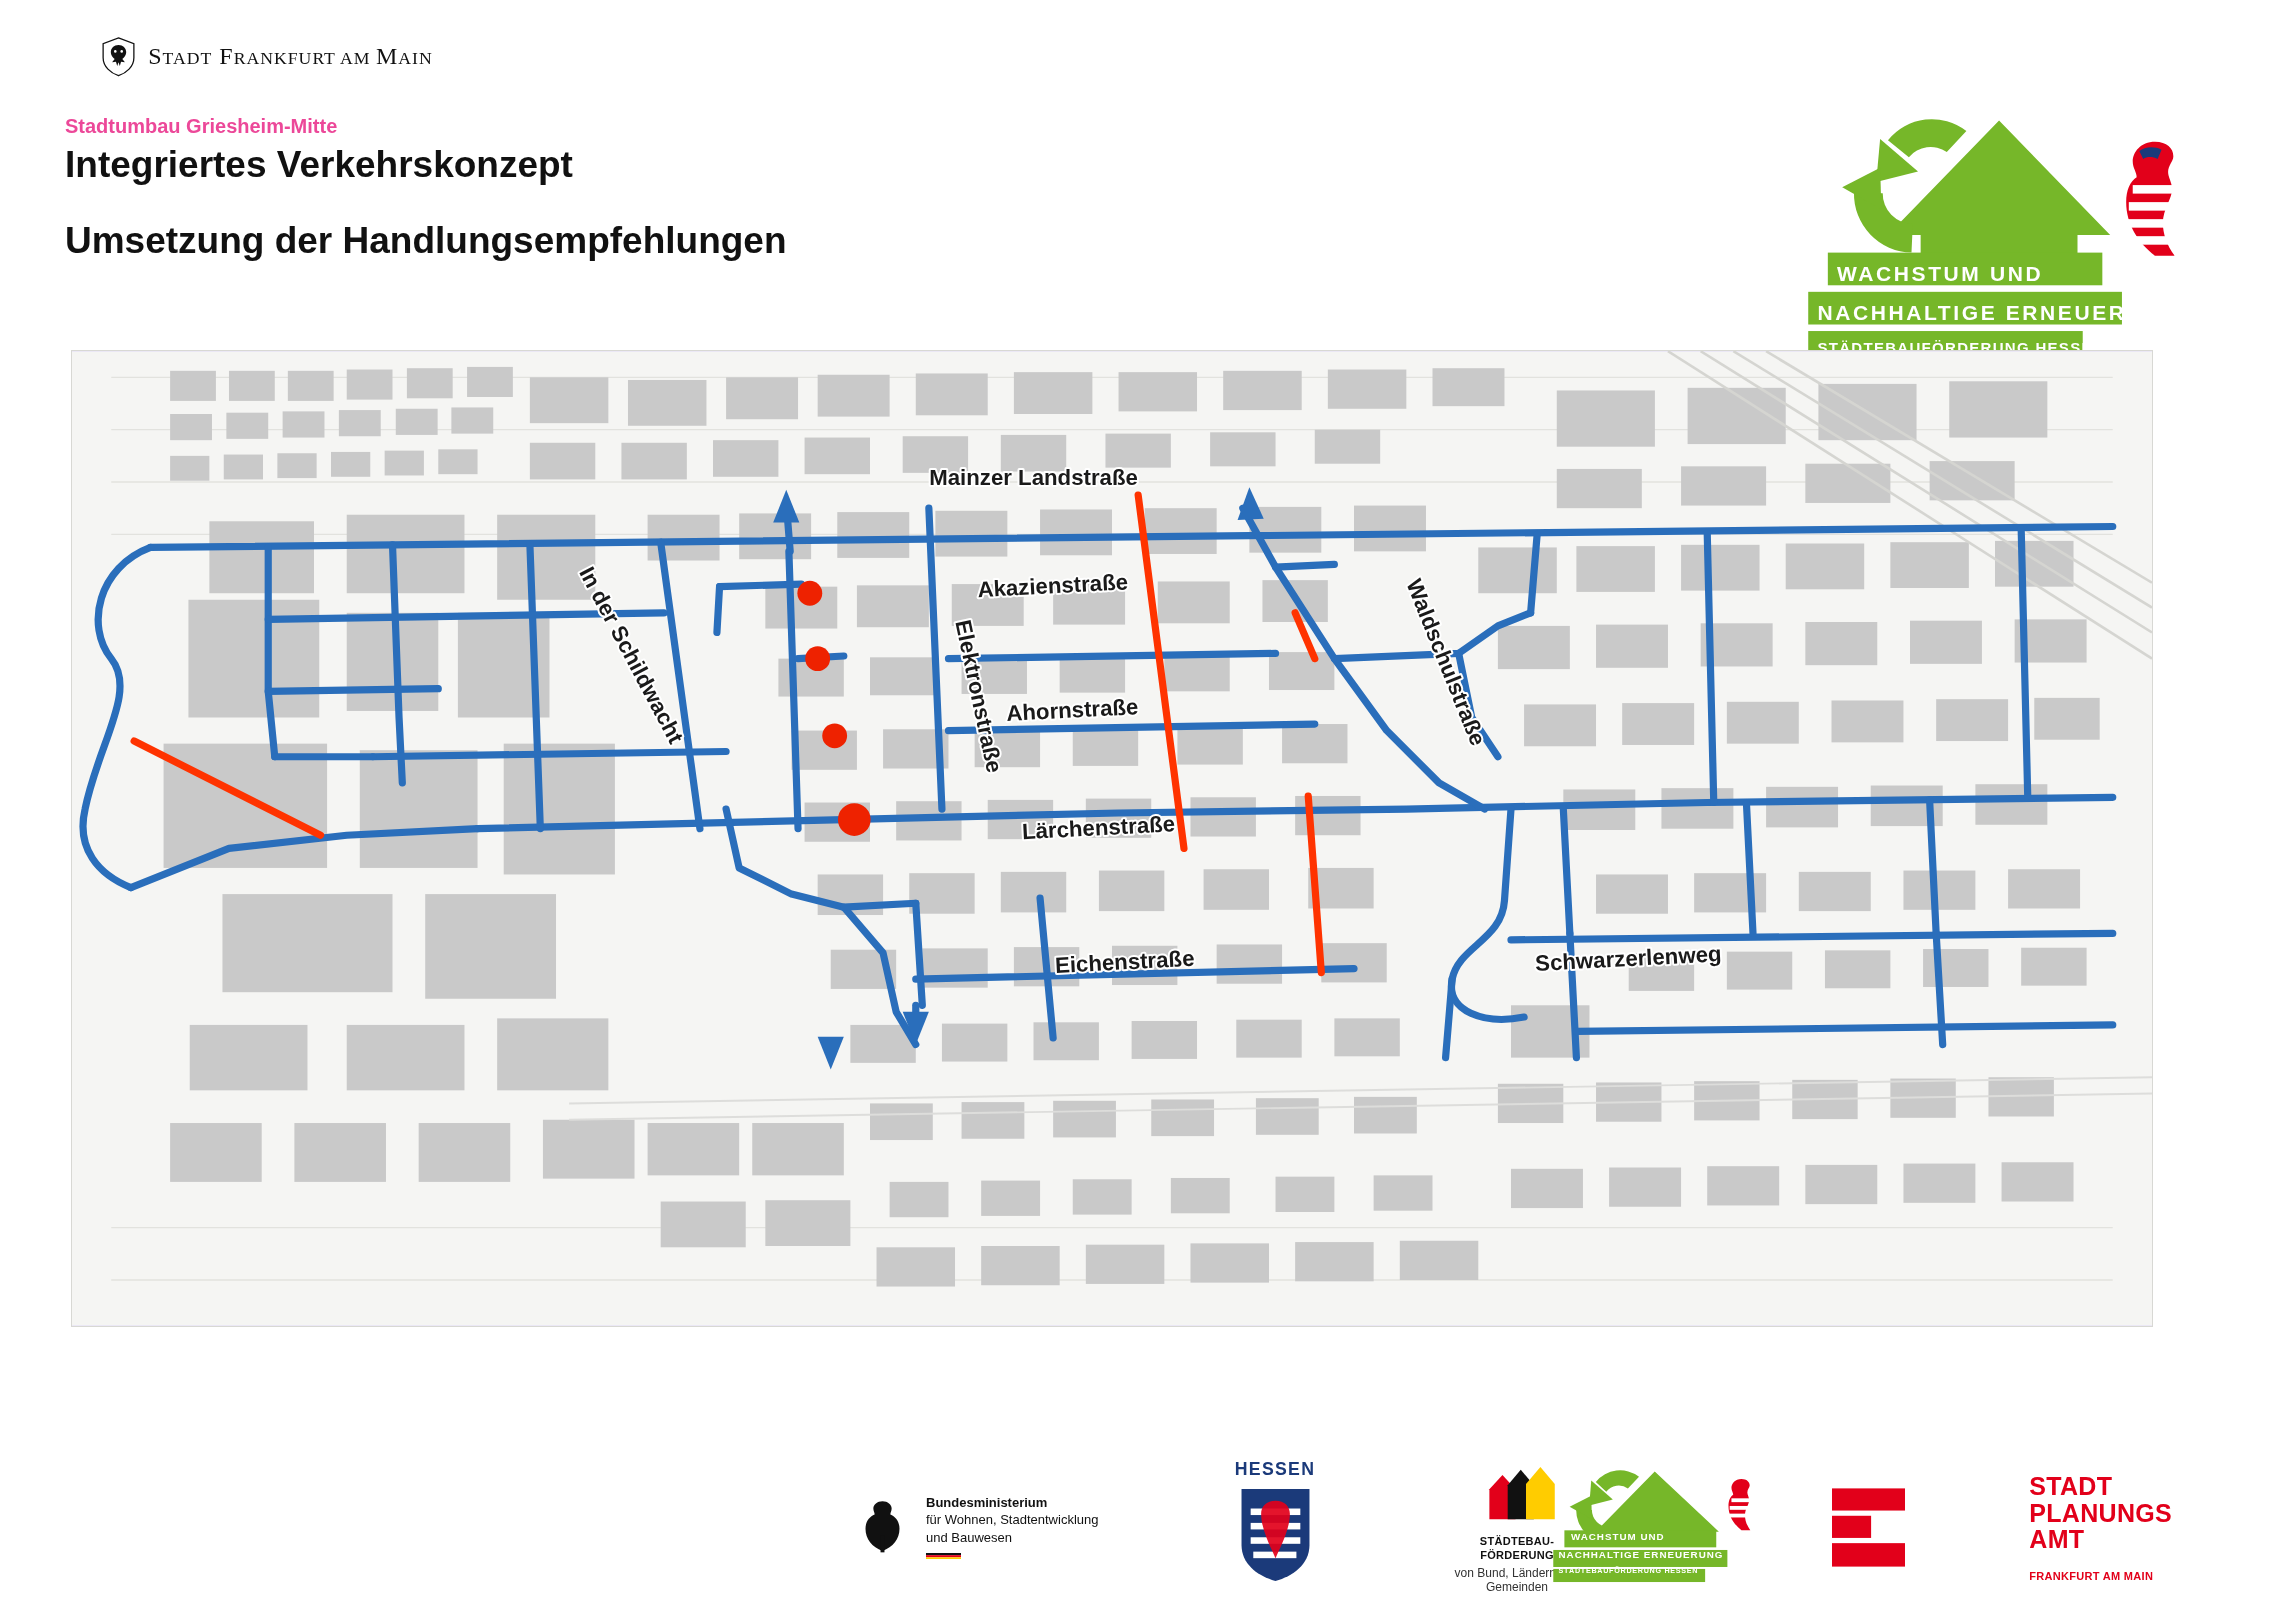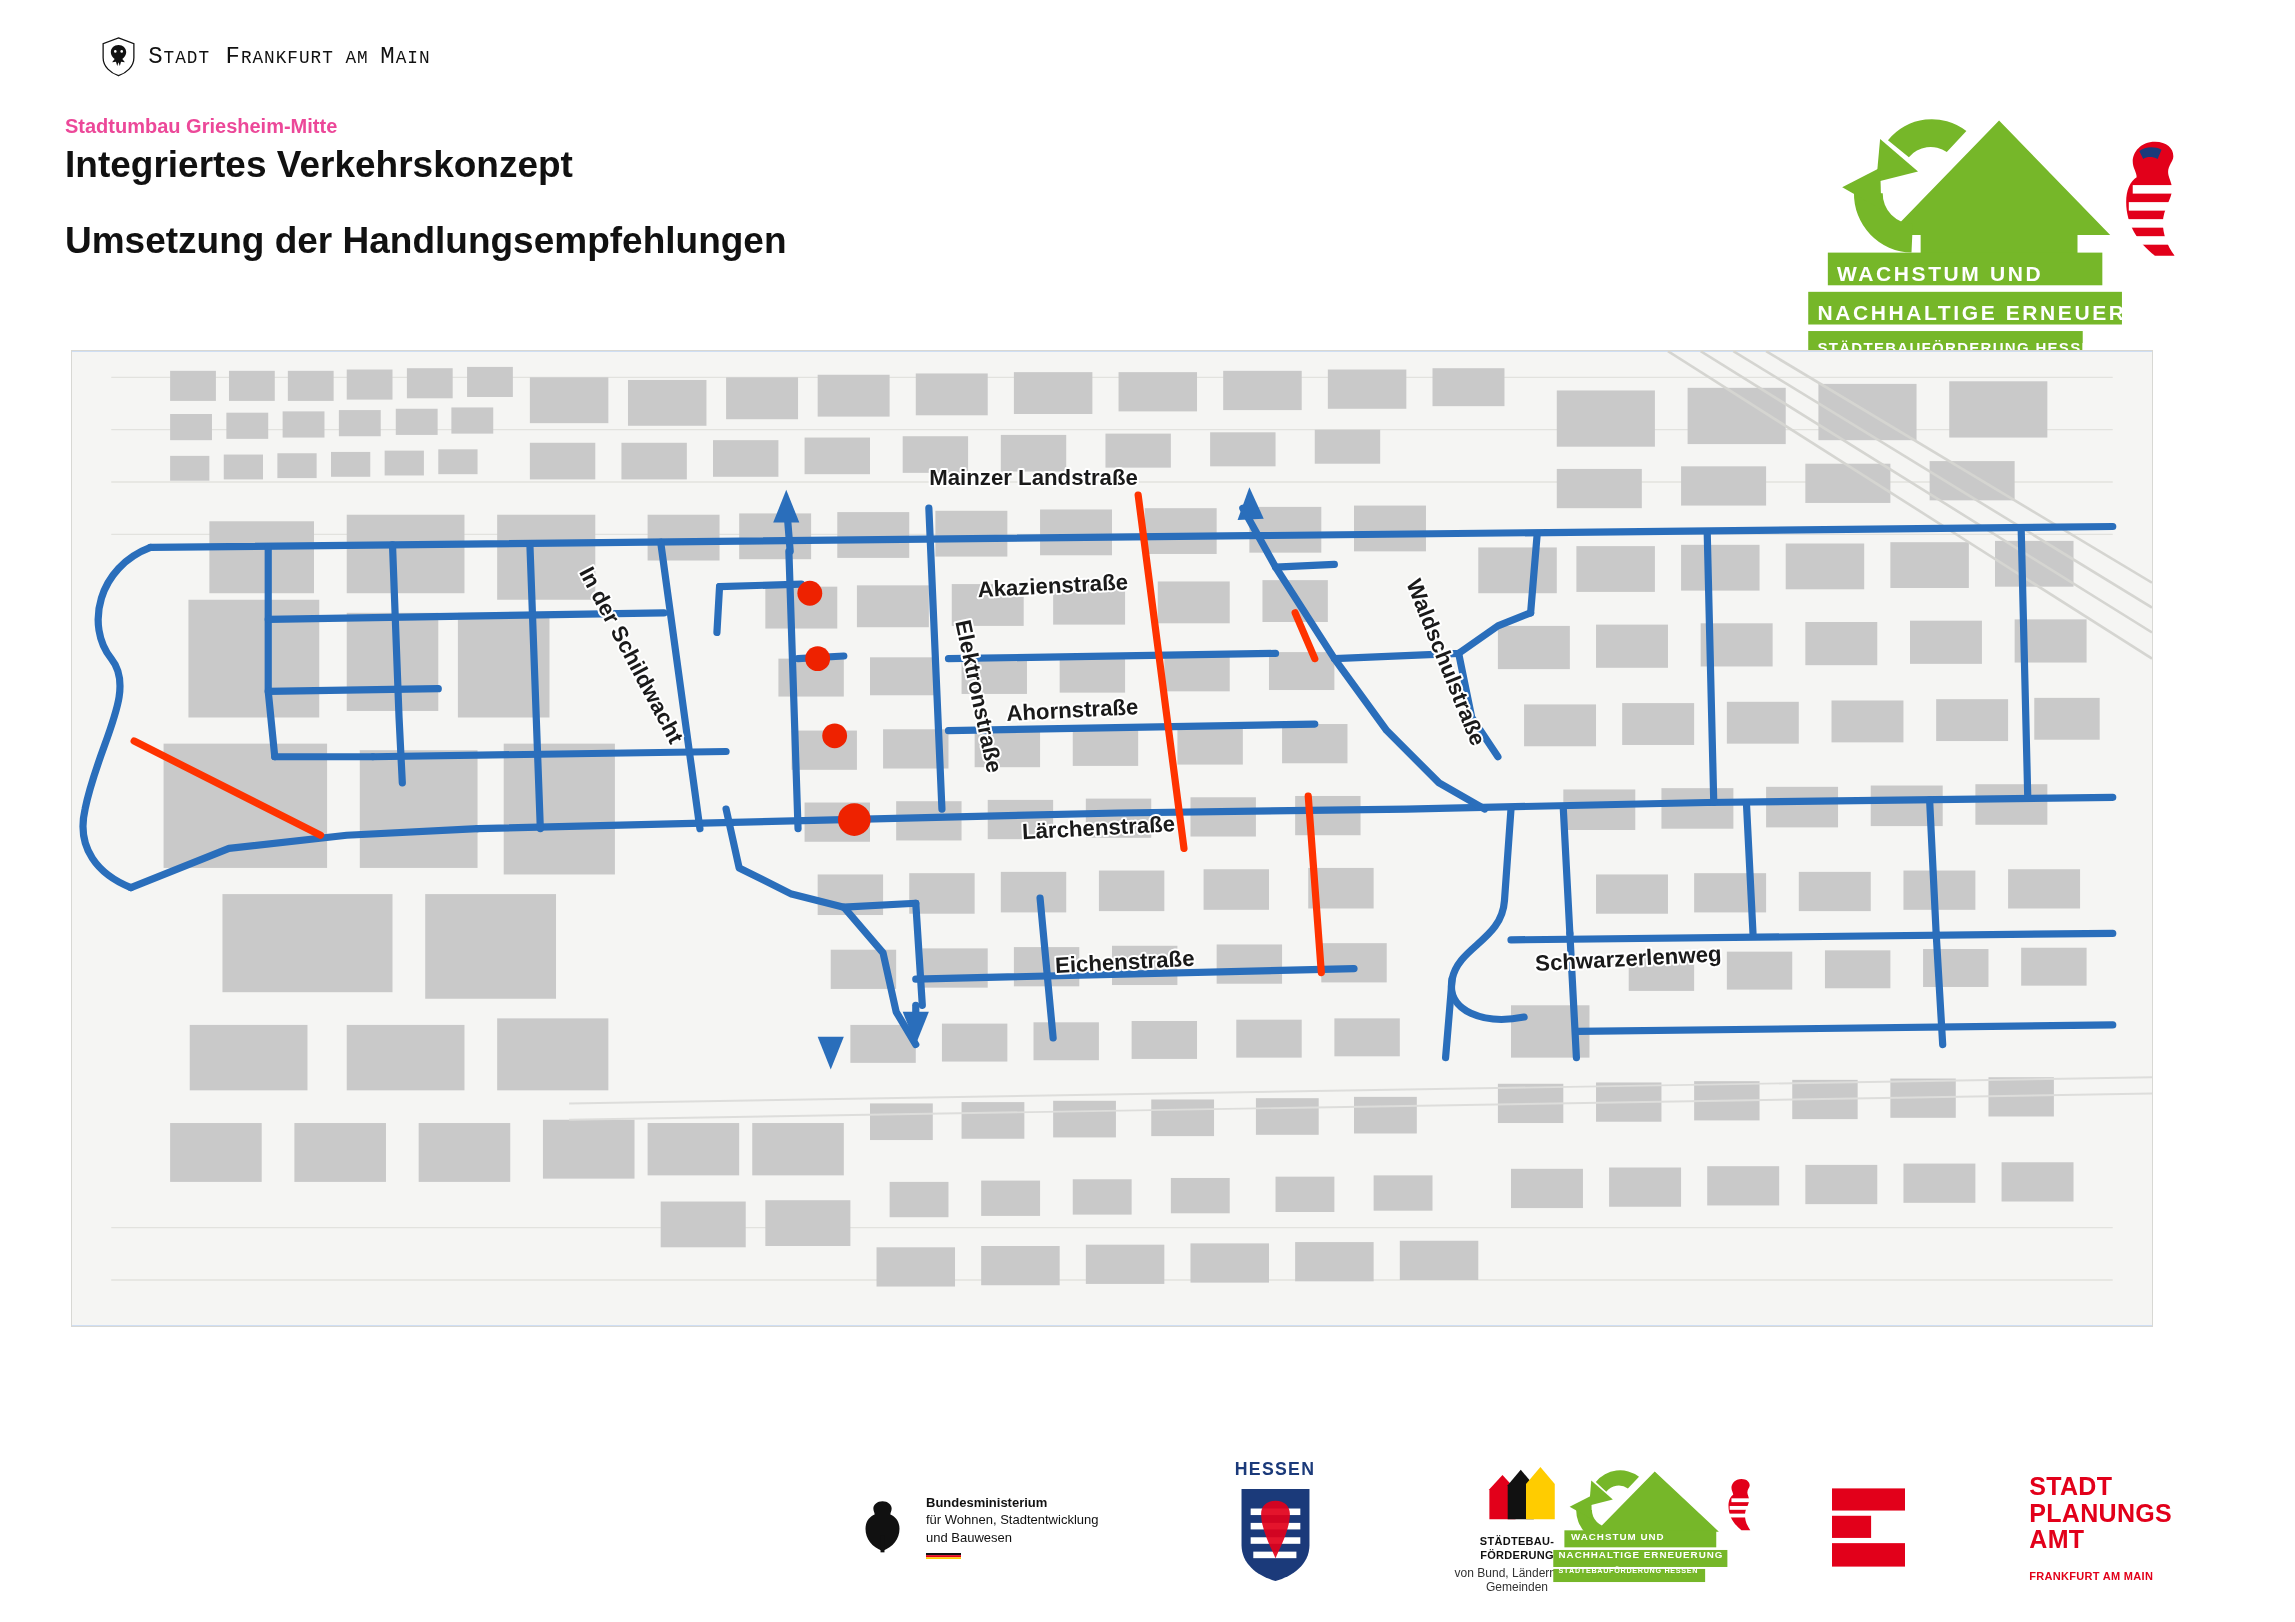--- a/index.html
+++ b/index.html
@@ -22,21 +22,21 @@
     top: 36px;
     display: flex;
     align-items: center;
     gap: 9.2px;
   }
   #city-logo .crest {
     width: 41px;
     height: 41px;
   }
   #city-logo .wordmark {
-    font-family: Liberation Mono, monospace;
+    font-family: Liberation Serif, serif;
     font-size: 24px;
     letter-spacing: 1px;
     color: #111;
     white-space: nowrap;
   }
   #city-logo .wordmark .small {
     font-size: 17.7px;
   }
 
   #title-block {
@@ -95,21 +95,21 @@
   #programme-badge .badge-line2 { left: 14.4px; top: 187px; font-size: 21px; }
   #programme-badge .badge-line3 { left: 14.4px; top: 225px; font-size: 15px; letter-spacing: 1.3px;}
 
   
   #map-frame {
     position: absolute;
     left: 71px;
     top: 350px;
     width: 2080px;
     height: 975px;
-    background: #3b82f6;
+    background: #c4b5fd;
     border: 0.7px solid #d8d8d4;
     overflow: hidden;
   }
   #map-svg { display: block; }
 
   
   #footer-logos {
     position: absolute;
     left: 0;
     top: 1459px;

